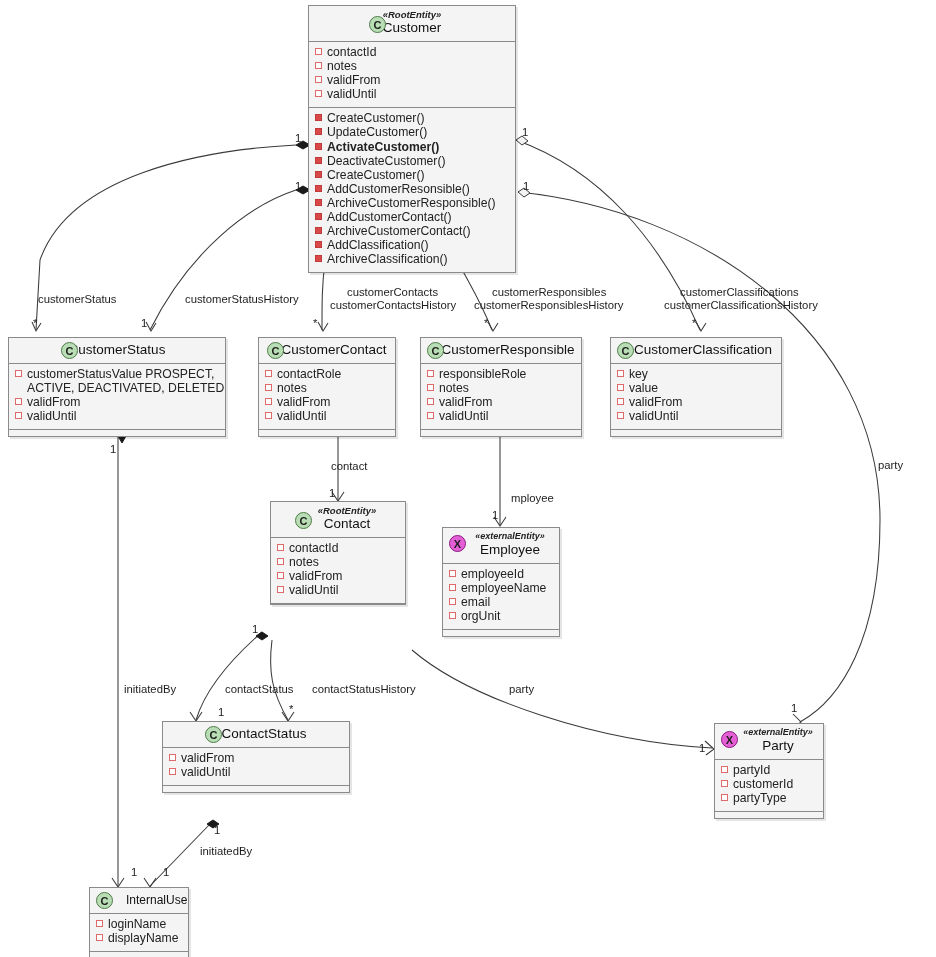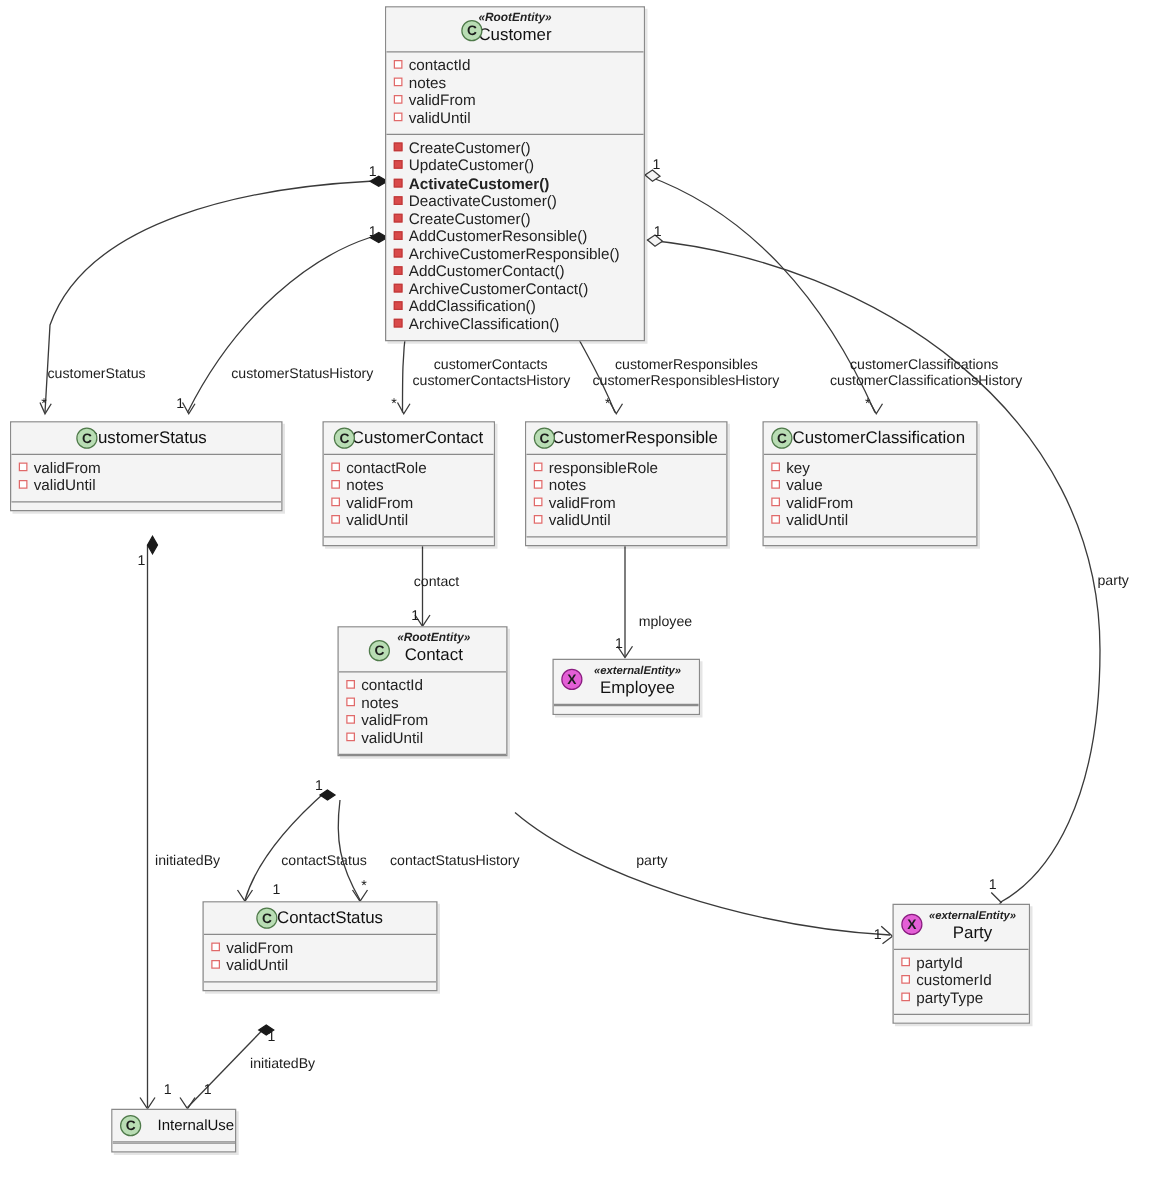--- a/index.html
+++ b/index.html
@@ -177,20 +177,24 @@
       <span class="row"><i class="mk op"></i><b style="font-weight:normal">ArchiveClassification()</b></span>
     </div>
   </div>
 
   <div class="uml" style="left:8px;top:337px;width:218px;">
     <div class="hdr">
       <span class="badge c" style="left:52px;top:4px;">C</span>
       <div class="cname">CustomerStatus</div>
     </div>
     <div class="compart last">
+      <span class="row overflow" style="margin-left:-8px;">
+        <i class="mk attr" style="margin-left:8px;"></i><b style="font-weight:normal">customerStatusValue PROSPECT,</b>
+        <span class="cont" style="padding-left:20px;">ACTIVE, DEACTIVATED, DELETED</span>
+      </span>
       <span class="row"><i class="mk attr"></i><b style="font-weight:normal">validFrom</b></span>
       <span class="row"><i class="mk attr"></i><b style="font-weight:normal">validUntil</b></span>
     </div>
     <div class="foot"></div>
   </div>
 
   <div class="uml" style="left:258px;top:337px;width:138px;">
     <div class="hdr">
       <span class="badge c" style="left:8px;top:4px;">C</span>
       <div class="cname" style="padding-left:14px;">CustomerContact</div>
@@ -245,20 +249,26 @@
       <span class="row"><i class="mk attr"></i><b style="font-weight:normal">validUntil</b></span>
     </div>
   </div>
 
   <div class="uml" style="left:442px;top:527px;width:118px;">
     <div class="hdr tall">
       <span class="badge x" style="left:6px;top:7px;">X</span>
       <div class="stereo" style="padding-left:18px;font-size:9px;">«externalEntity»</div>
       <div class="cname" style="padding-left:18px;">Employee</div>
     </div>
+    <div class="compart last">
+      <span class="row"><i class="mk attr"></i><b style="font-weight:normal">employeeId</b></span>
+      <span class="row"><i class="mk attr"></i><b style="font-weight:normal">employeeName</b></span>
+      <span class="row"><i class="mk attr"></i><b style="font-weight:normal">email</b></span>
+      <span class="row"><i class="mk attr"></i><b style="font-weight:normal">orgUnit</b></span>
+    </div>
     <div class="foot"></div>
   </div>
 
   <div class="uml" style="left:162px;top:721px;width:188px;">
     <div class="hdr">
       <span class="badge c" style="left:42px;top:4px;">C</span>
       <div class="cname" style="padding-left:16px;">ContactStatus</div>
     </div>
     <div class="compart last">
       <span class="row"><i class="mk attr"></i><b style="font-weight:normal">validFrom</b></span>
@@ -278,20 +288,24 @@
       <span class="row"><i class="mk attr"></i><b style="font-weight:normal">customerId</b></span>
       <span class="row"><i class="mk attr"></i><b style="font-weight:normal">partyType</b></span>
     </div>
     <div class="foot"></div>
   </div>
 
   <div class="uml" style="left:89px;top:887px;width:100px;">
     <div class="hdr">
       <span class="badge c" style="left:6px;top:4px;">C</span>
       <div class="cname" style="padding-left:30px;font-size:12px;">InternalUser</div>
+    </div>
+    <div class="compart last">
+      <span class="row"><i class="mk attr"></i><b style="font-weight:normal">loginName</b></span>
+      <span class="row"><i class="mk attr"></i><b style="font-weight:normal">displayName</b></span>
     </div>
     <div class="foot"></div>
   </div>
 
   <div class="lbl" style="left:38px;top:293px;">customerStatus</div>
   <div class="lbl" style="left:185px;top:293px;">customerStatusHistory</div>
   <div class="lbl" style="left:347px;top:286px;">customerContacts</div>
   <div class="lbl" style="left:330px;top:299px;">customerContactsHistory</div>
   <div class="lbl" style="left:492px;top:286px;">customerResponsibles</div>
   <div class="lbl" style="left:474px;top:299px;">customerResponsiblesHistory</div>

